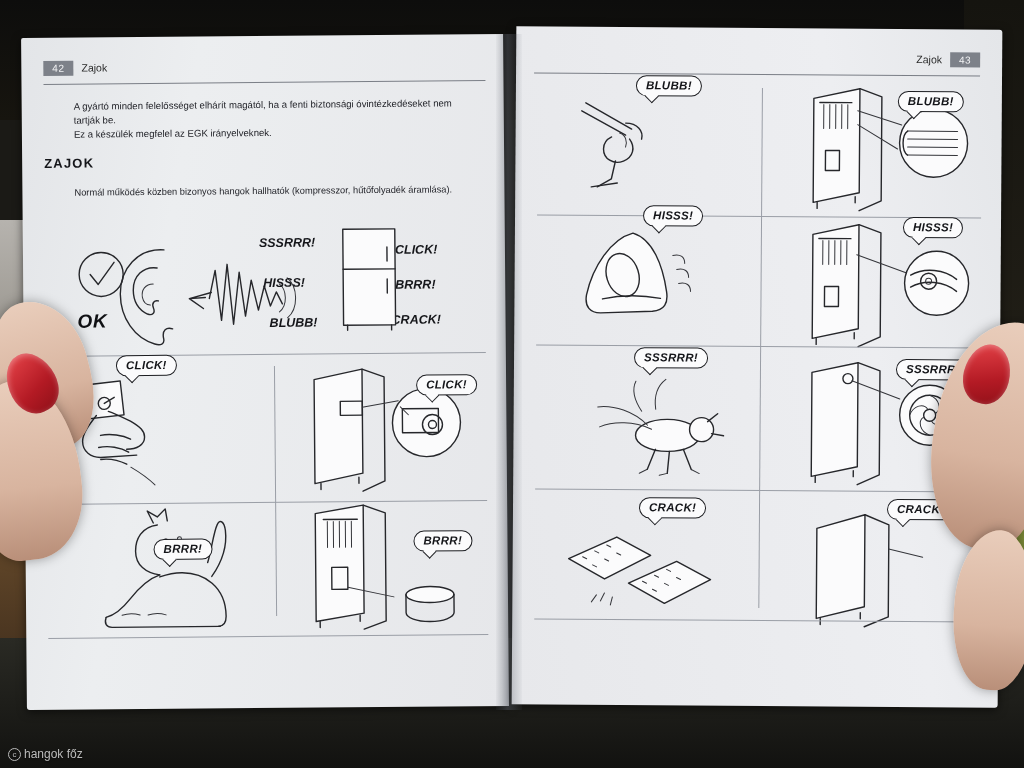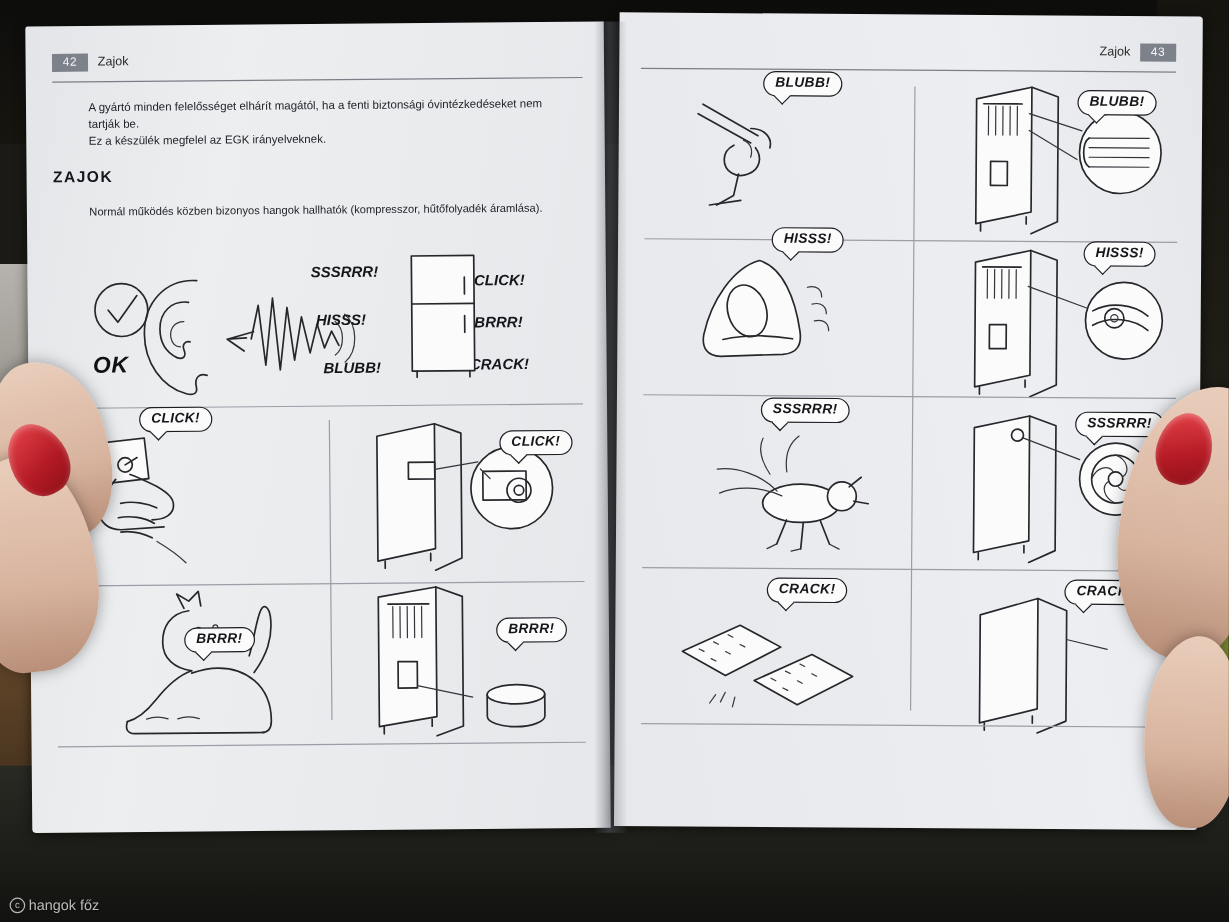--- a/index.html
+++ b/index.html
@@ -54,21 +54,21 @@
   .bg-right-dark {
     position: absolute;
     right: 0; top: 0;
     width: 60px; height: 420px;
     background: linear-gradient(180deg, #15140f 0%, #232018 100%);
   }
   
   .book {
     position: absolute;
     left: 18px;
-    top: 10px;
+    top: 26px;
     width: 986px;
     height: 690px;
   }
   .page {
     position: absolute;
     background: #e9eaec;
     box-shadow: 0 2px 10px rgba(0,0,0,0.6);
   }
   .page-left {
     left: 6px;

